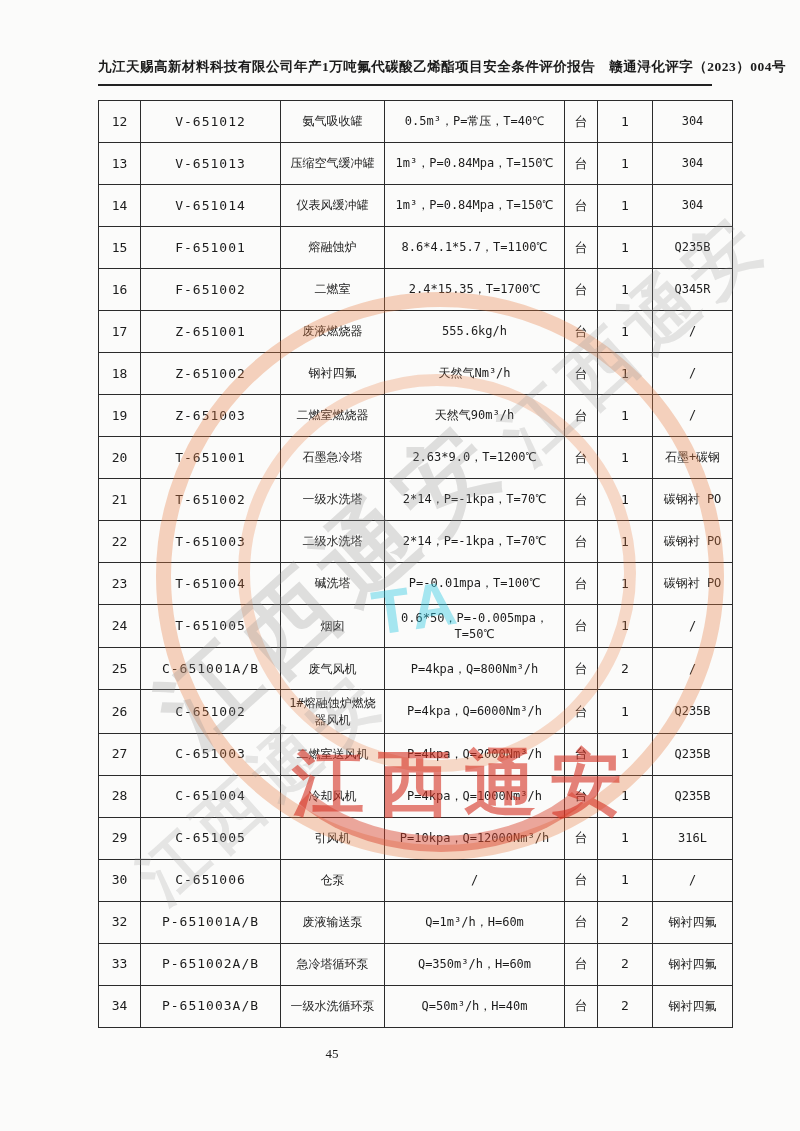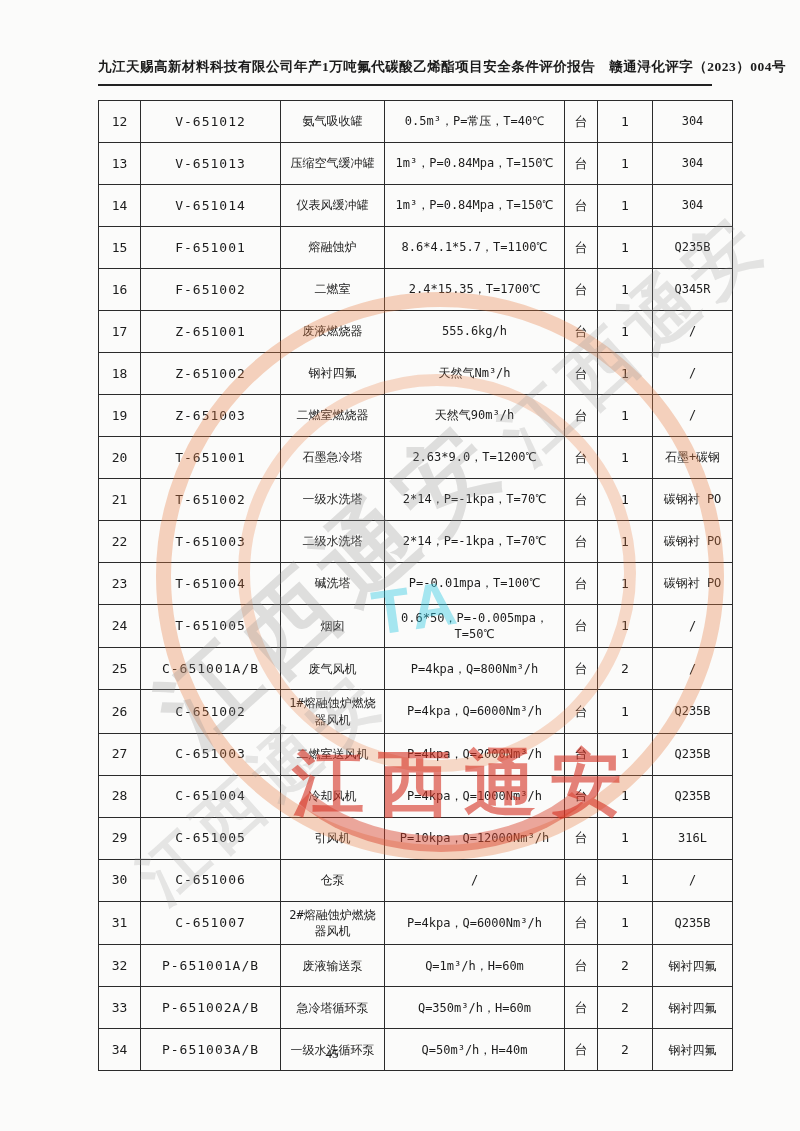--- a/index.html
+++ b/index.html
@@ -267,29 +267,20 @@
       <tr>
         <td class="c-no">30</td>
         <td class="c-code">C-651006</td>
         <td class="c-name">仓泵</td>
         <td class="c-spec">/</td>
         <td class="c-unit">台</td>
         <td class="c-qty">1</td>
         <td class="c-mat">/</td>
       </tr>
       <tr>
-        <td class="c-no">31</td>
-        <td class="c-code">C-651007</td>
-        <td class="c-name">2#熔融蚀炉燃烧器风机</td>
-        <td class="c-spec">P=4kpa，Q=6000Nm³/h</td>
-        <td class="c-unit">台</td>
-        <td class="c-qty">1</td>
-        <td class="c-mat">Q235B</td>
-      </tr>
-      <tr>
         <td class="c-no">32</td>
         <td class="c-code">P-651001A/B</td>
         <td class="c-name">废液输送泵</td>
         <td class="c-spec">Q=1m³/h，H=60m</td>
         <td class="c-unit">台</td>
         <td class="c-qty">2</td>
         <td class="c-mat">钢衬四氟</td>
       </tr>
       <tr>
         <td class="c-no">33</td>

